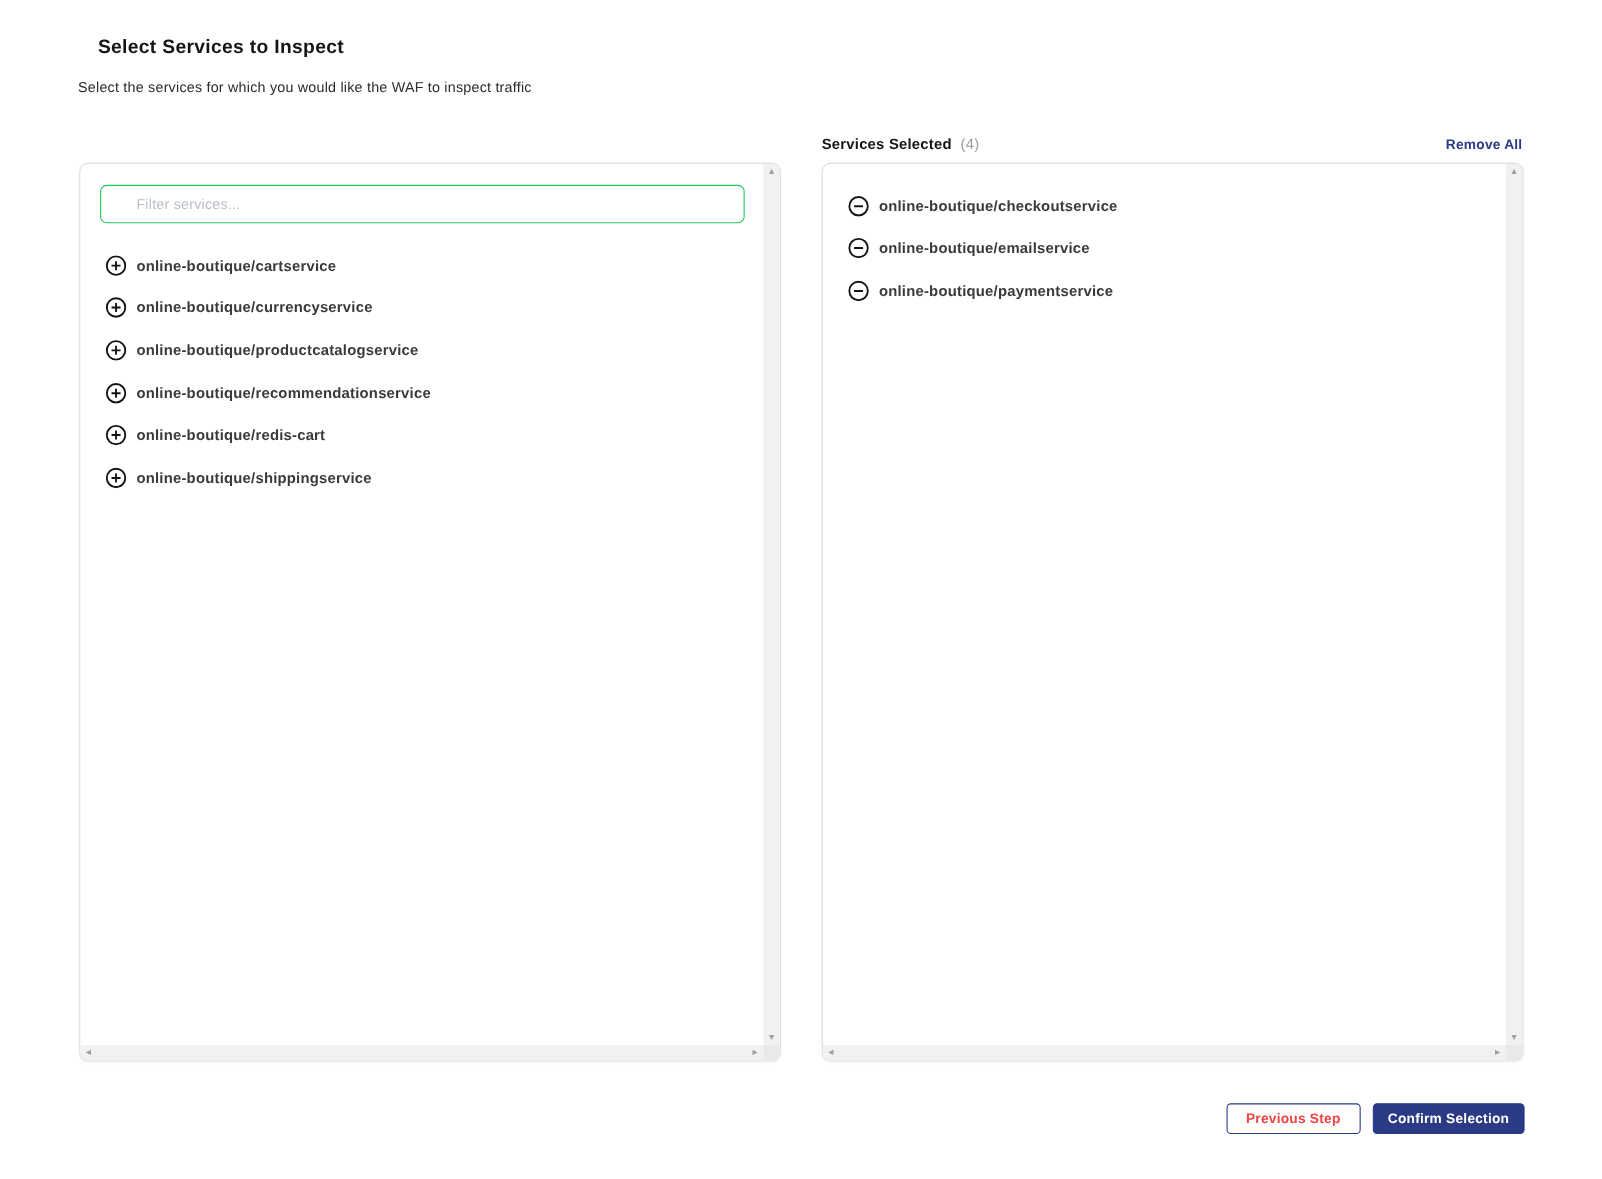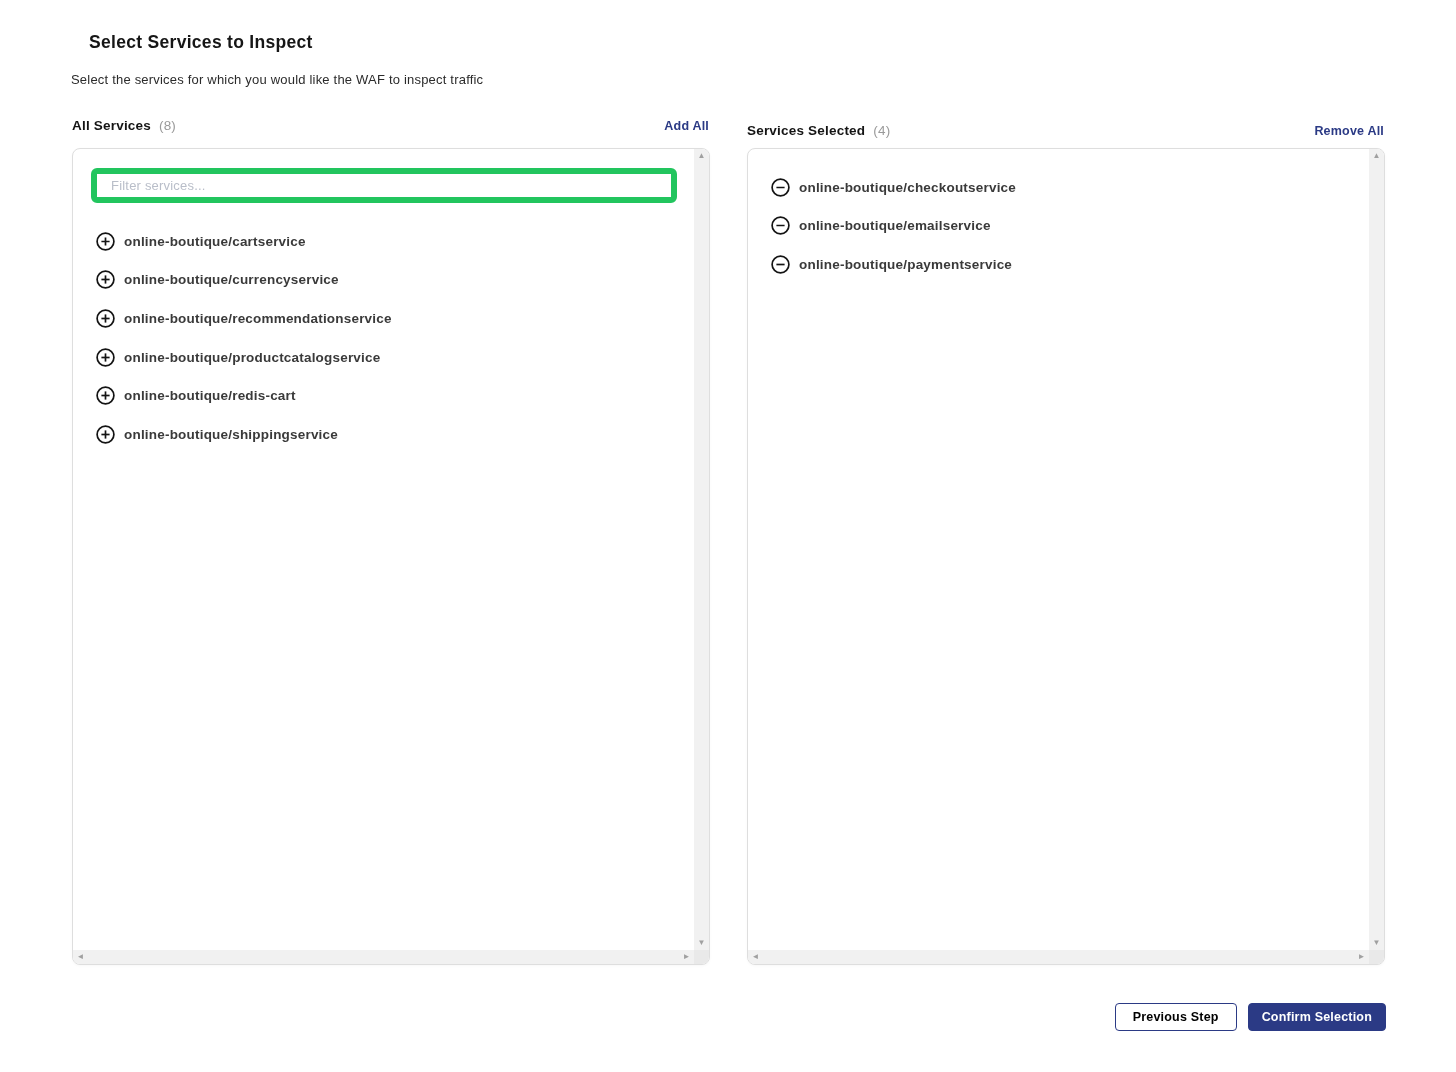--- a/index.html
+++ b/index.html
@@ -51,24 +51,24 @@
   .panel.right { left: 747px; }
 
   .panel-content {
     position: absolute; top: 0; left: 0; right: 15px; bottom: 14px;
     overflow: hidden;
   }
 
   .filter-input {
     position: absolute; left: 18px; top: 19px;
     width: 586px; height: 35px;
-    border: 6px solid #22c55e; border-radius: 6px;
+    border: 1px solid #22c55e; border-radius: 6px;
     font-family: "Liberation Sans", sans-serif;
     font-size: 13px; color: #333;
-    padding: 0 14px; outline: none; background: #fff;
+    padding: 0 32px; outline: none; background: #fff;
     letter-spacing: 0.2px;
   }
   .filter-input::placeholder { color: #b9bec9; opacity: 1; }
 
   .service-list { position: absolute; left: 0; right: 0; }
   .panel.left  .service-list { top: 73px; }
   .panel.right .service-list { top: 19px; }
 
   .service-row {
     height: 38.6px;
@@ -108,45 +108,38 @@
     display: flex; gap: 11px; align-items: center;
   }
   .btn {
     font-family: "Liberation Sans", sans-serif;
     font-size: 12.5px; font-weight: 700;
     border-radius: 4px; cursor: pointer;
     letter-spacing: 0.2px;
     height: 28px; display: inline-flex; align-items: center;
   }
   .btn-outline {
-    background: #ffffff; color: #000000;
+    background: #ffffff; color: #ef4444;
     border: 1.5px solid #2b3a85;
     padding: 12px 17px;
   }
   .btn-filled {
     background: #2b3a85; color: #ffffff;
     border: 1.5px solid #2b3a85;
     padding: 0 13px;
   }
 </style>
 </head>
 <body>
 
 <div class="canvas">
 
   <div class="page-title">Select Services to Inspect</div>
   <div class="page-subtitle">Select the services for which you would like the WAF to inspect traffic</div>
 
-  <div class="col-header left">
-    <div class="hgroup">
-      <span class="hlabel">All Services</span>
-      <span class="hcount">(8)</span>
-    </div>
-    <a class="haction">Add All</a>
-  </div>
 
   <div class="col-header right">
     <div class="hgroup">
       <span class="hlabel">Services Selected</span>
       <span class="hcount">(4)</span>
     </div>
     <a class="haction">Remove All</a>
   </div>
 
   <div class="panel left">
@@ -180,32 +173,32 @@
 
 
         <div class="service-row">
           <span class="service-icon">
             <svg viewBox="0 0 19 19">
                 <circle cx="9.5" cy="9.5" r="8.4" fill="none" stroke="#141414" stroke-width="1.7"></circle>
                 <line x1="9.5" y1="5.4" x2="9.5" y2="13.6" stroke="#141414" stroke-width="1.7"></line>
                 <line x1="5.4" y1="9.5" x2="13.6" y2="9.5" stroke="#141414" stroke-width="1.7"></line>
               </svg>
           </span>
+          <span class="service-label">online-boutique/productcatalogservice</span>
+        </div>
+
+        <div class="service-row">
+          <span class="service-icon">
+            <svg viewBox="0 0 19 19">
+                <circle cx="9.5" cy="9.5" r="8.4" fill="none" stroke="#141414" stroke-width="1.7"></circle>
+                <line x1="9.5" y1="5.4" x2="9.5" y2="13.6" stroke="#141414" stroke-width="1.7"></line>
+                <line x1="5.4" y1="9.5" x2="13.6" y2="9.5" stroke="#141414" stroke-width="1.7"></line>
+              </svg>
+          </span>
           <span class="service-label">online-boutique/recommendationservice</span>
-        </div>
-
-        <div class="service-row">
-          <span class="service-icon">
-            <svg viewBox="0 0 19 19">
-                <circle cx="9.5" cy="9.5" r="8.4" fill="none" stroke="#141414" stroke-width="1.7"></circle>
-                <line x1="9.5" y1="5.4" x2="9.5" y2="13.6" stroke="#141414" stroke-width="1.7"></line>
-                <line x1="5.4" y1="9.5" x2="13.6" y2="9.5" stroke="#141414" stroke-width="1.7"></line>
-              </svg>
-          </span>
-          <span class="service-label">online-boutique/productcatalogservice</span>
         </div>
 
         <div class="service-row">
           <span class="service-icon">
             <svg viewBox="0 0 19 19">
                 <circle cx="9.5" cy="9.5" r="8.4" fill="none" stroke="#141414" stroke-width="1.7"></circle>
                 <line x1="9.5" y1="5.4" x2="9.5" y2="13.6" stroke="#141414" stroke-width="1.7"></line>
                 <line x1="5.4" y1="9.5" x2="13.6" y2="9.5" stroke="#141414" stroke-width="1.7"></line>
               </svg>
           </span>

